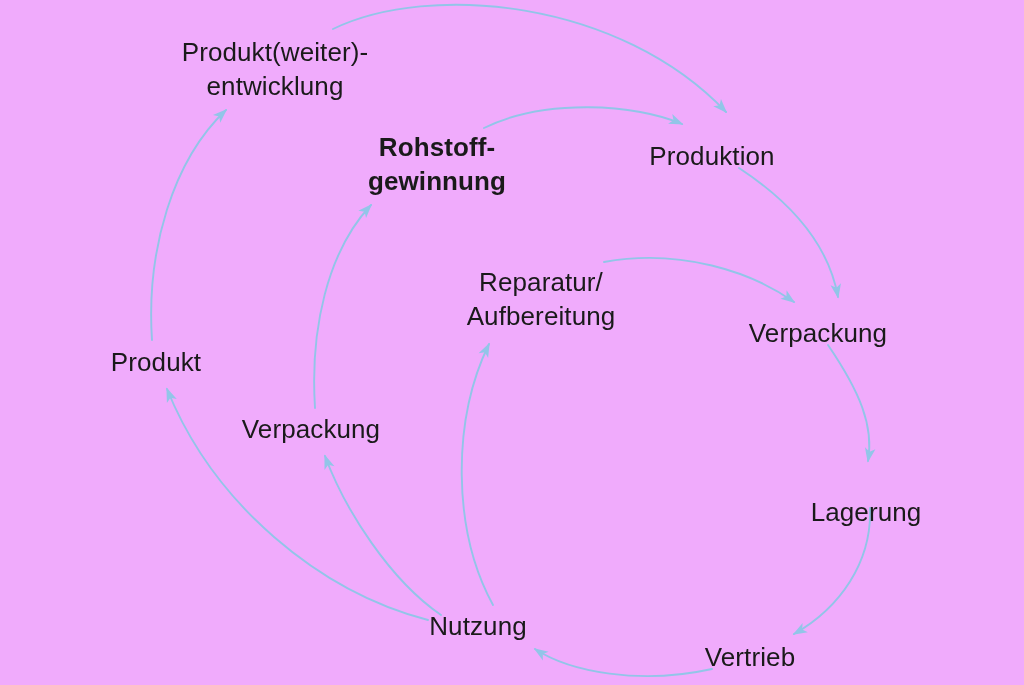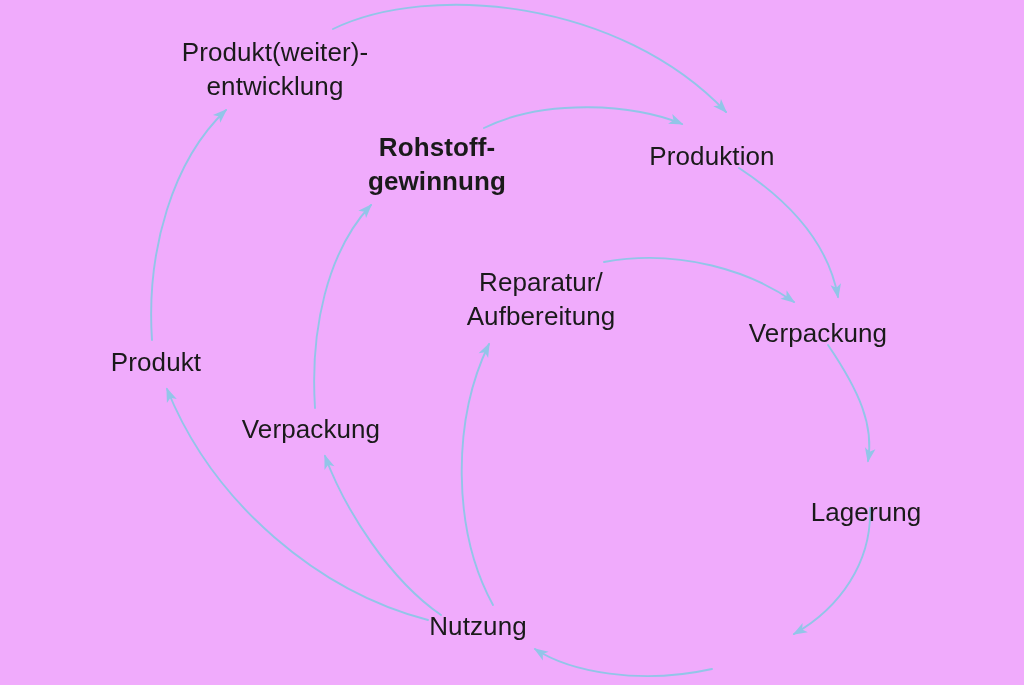--- a/index.html
+++ b/index.html
@@ -94,14 +94,15 @@
   <div class="node-label" style="left:818px; top:334px;">Verpackung</div>
 
   <div class="node-label" style="left:156px; top:363px;">Produkt</div>
 
   <div class="node-label" style="left:311px; top:430px;">Verpackung</div>
 
   <div class="node-label" style="left:866px; top:513px;">Lagerung</div>
 
   <div class="node-label" style="left:478px; top:627px;">Nutzung</div>
 
+  <div class="node-label" style="left:750px; top:658px;">Vertrieb</div>
 
 </div>
 
 </body></html>

